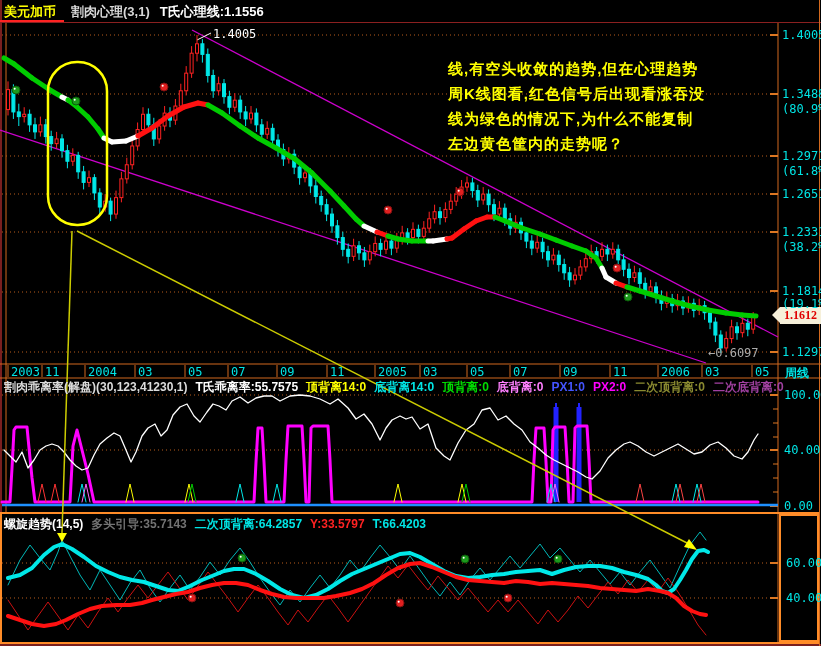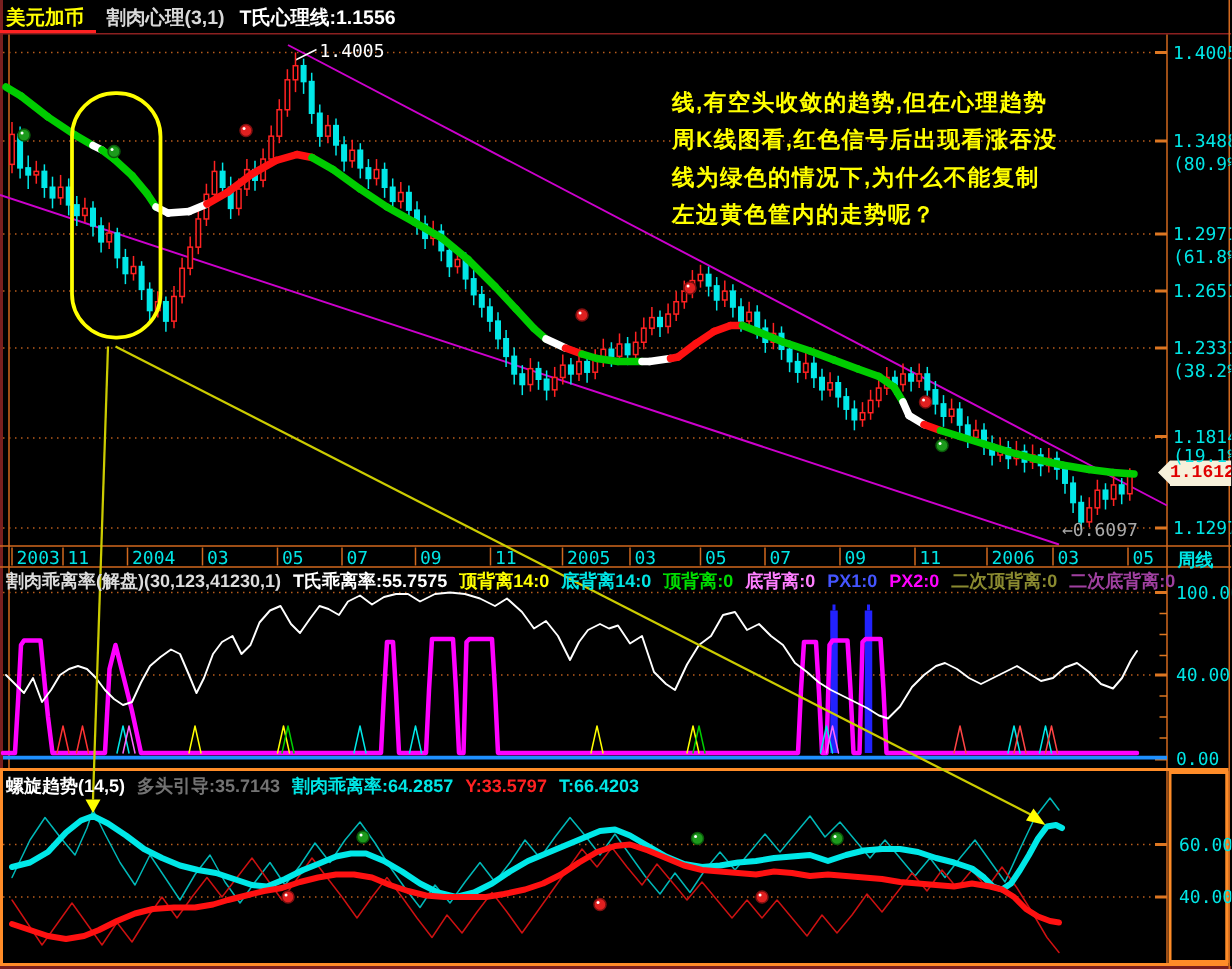--- a/index.html
+++ b/index.html
@@ -13,21 +13,21 @@
   .annotation{position:absolute;left:448px;top:56px;color:#ffff00;font-size:15px;
               font-weight:bold;line-height:25px;letter-spacing:1px;white-space:nowrap;}
   .axlabel{position:absolute;color:#00e5e5;font-size:12px;font-family:"DejaVu Sans Mono",monospace;white-space:nowrap;}
   .datelabel{position:absolute;color:#00e5e5;font-size:12px;font-family:"DejaVu Sans Mono",monospace;top:365px;white-space:nowrap;}
   .phead{position:absolute;font-size:12px;font-weight:bold;white-space:nowrap;text-align:right;}
   .phead span{margin-right:8px;}
   .peak{position:absolute;left:213px;top:27px;color:#ffffff;font-size:12px;font-family:"DejaVu Sans Mono",monospace;}
   .lowlab{position:absolute;left:708px;top:346px;color:#aaaaaa;font-size:12px;font-family:"DejaVu Sans Mono",monospace;}
   .weekly{position:absolute;left:785px;top:365px;color:#00e5e5;font-size:12px;font-weight:bold;}
   .pricetag{position:absolute;left:780px;top:307px;width:41px;height:17px;background:#f6f0da;
-            color:#e00000;font-size:12px;font-weight:bold;font-family:Liberation Mono, monospace;
+            color:#e00000;font-size:12px;font-weight:bold;font-family:Liberation Serif, serif;
             text-align:center;line-height:17px;}
   .pricetag:before{content:"";position:absolute;left:-8px;top:0;
             border-top:8.5px solid transparent;border-bottom:8.5px solid transparent;
             border-right:8px solid #f6f0da;}
 </style>
 </head>
 <body>
 
 <div id="app">
   <svg id="gfx" width="821" height="646">
@@ -535,15 +535,15 @@
       <div class="datelabel" style="left: 613px; top: 365px;">11</div>
       <div class="datelabel" style="left: 661px; top: 365px;">2006</div>
       <div class="datelabel" style="left: 705px; top: 365px;">03</div>
       <div class="datelabel" style="left: 755px; top: 365px;">05</div>
       <div class="axlabel" style="left: 784px; top: 388px;">100.00</div>
       <div class="axlabel" style="left: 784px; top: 443px;">40.00</div>
       <div class="axlabel" style="left: 784px; top: 499px;">0.00</div>
       <div class="axlabel" style="left: 786px; top: 556px;">60.00</div>
       <div class="axlabel" style="left: 786px; top: 591px;">40.00</div>
       <div class="phead" style="left: 4px; top: 379px;"><span style="color: rgb(220, 220, 220);">割肉乖离率(解盘)(30,123,41230,1)</span><span style="color: rgb(255, 255, 255);">T氏乖离率:55.7575</span><span style="color: rgb(255, 255, 0);">顶背离14:0</span><span style="color: rgb(0, 229, 229);">底背离14:0</span><span style="color: rgb(0, 221, 0);">顶背离:0</span><span style="color: rgb(255, 127, 255);">底背离:0</span><span style="color: rgb(68, 85, 255);">PX1:0</span><span style="color: rgb(255, 0, 255);">PX2:0</span><span style="color: rgb(138, 138, 48);">二次顶背离:0</span><span style="color: rgb(160, 64, 160);">二次底背离:0</span></div>
-      <div class="phead" style="left: 4px; top: 516px;"><span style="color: rgb(255, 255, 255);">螺旋趋势(14,5)</span><span style="color: #737373; margin-top: 36px;">多头引导:35.7143</span><span style="color: rgb(0, 229, 229);">割肉乖离率:64.2857</span><span style="color: rgb(255, 34, 34);">Y:33.5797</span><span style="color: rgb(0, 229, 229);">T:66.4203</span></div>
+      <div class="phead" style="left: 4px; top: 516px;"><span style="color: rgb(255, 255, 255);">螺旋趋势(14,5)</span><span style="color: #737373; margin-top: 36px;">多头引导:35.7143</span><span style="color: rgb(0, 229, 229);">二次顶背离:64.2857</span><span style="color: rgb(255, 34, 34);">Y:33.5797</span><span style="color: rgb(0, 229, 229);">T:66.4203</span></div>
     </div>
 </div>
 
 </body></html>

